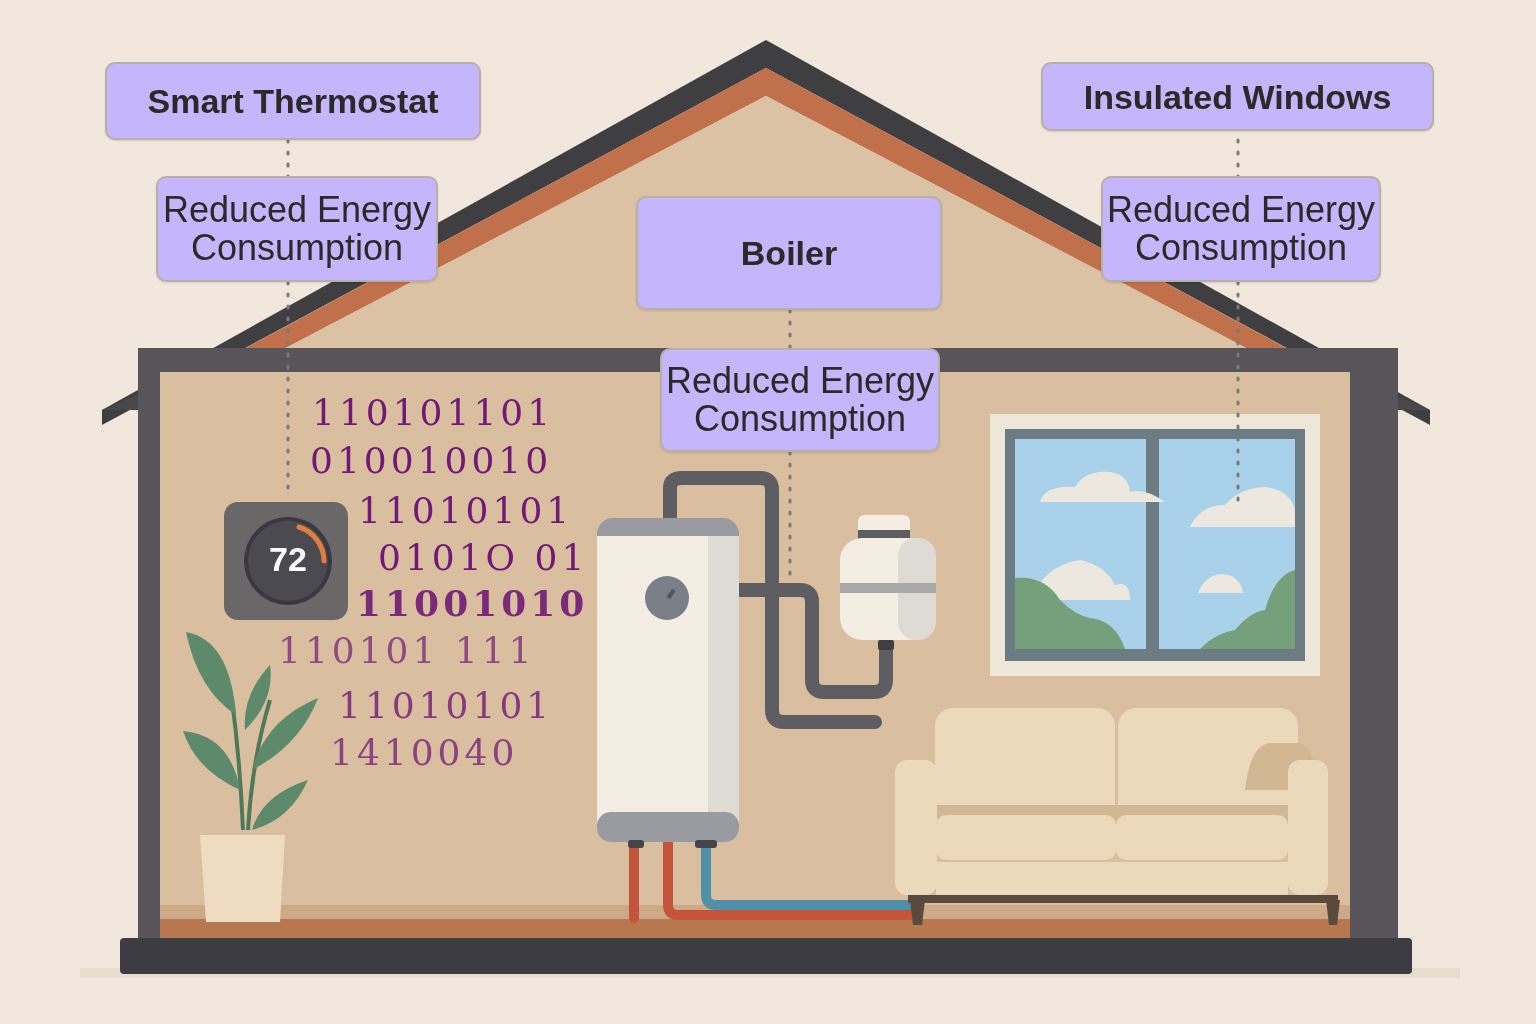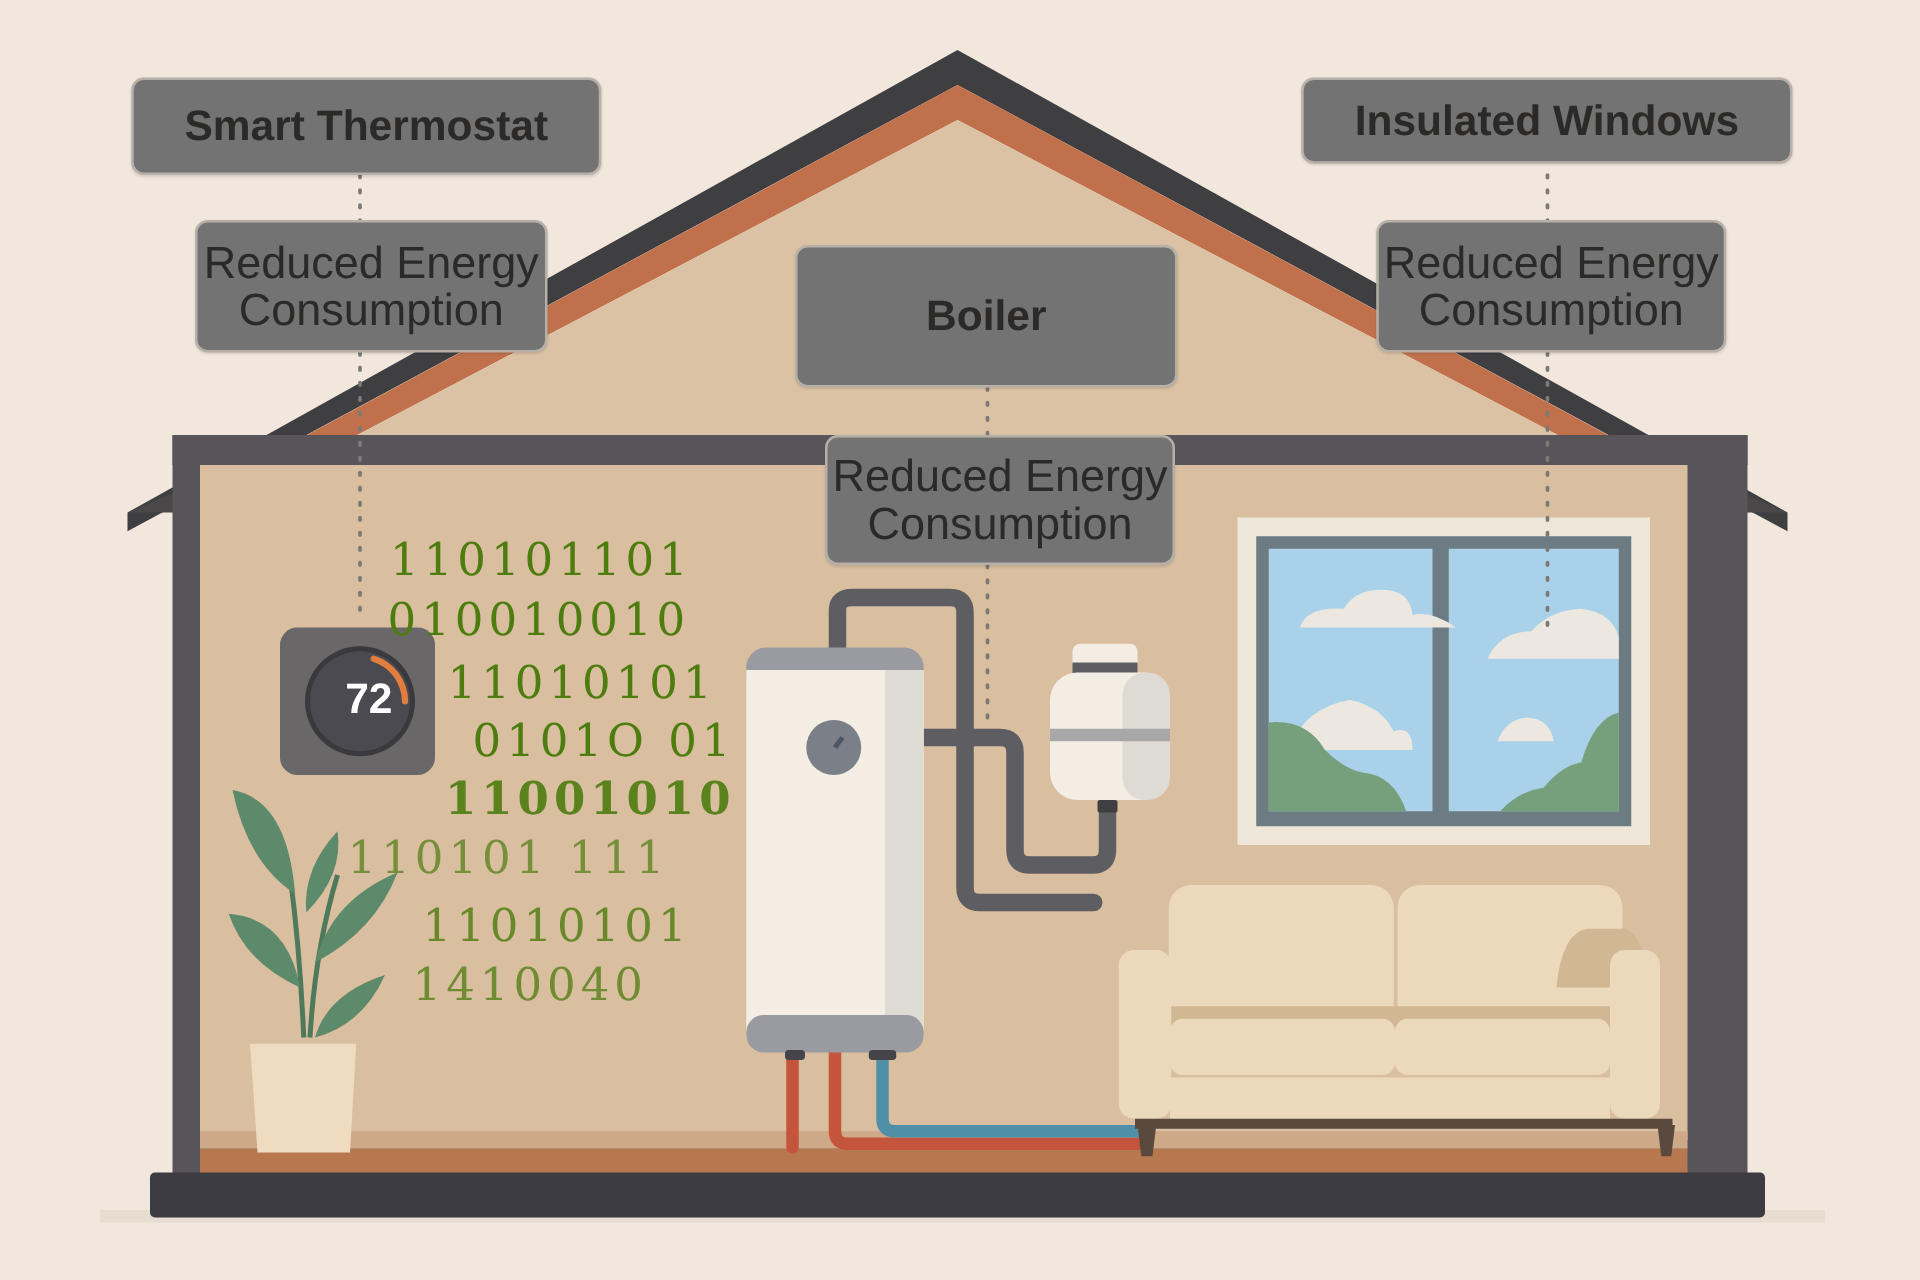--- a/index.html
+++ b/index.html
@@ -1,31 +1,31 @@
 <!DOCTYPE html>
 <html><head>
 <meta charset="utf-8">
 <style>
   html, body { margin:0; padding:0; }
   body { width:1536px; height:1024px; background:#f1e7dc; position:relative; overflow:hidden; font-family:"Liberation Sans", sans-serif; }
   svg.scene { position:absolute; left:0; top:0; }
   .label-box {
     position:absolute; box-sizing:border-box;
-    background:#737373; border:2px solid #b7b0a8; border-radius:10px;
+    background:#c4b5fd; border:2px solid #b7b0a8; border-radius:10px;
     display:flex; flex-direction:column; align-items:center; justify-content:center;
     color:#2b2a28; text-align:center; box-shadow:0 1px 2px rgba(0,0,0,0.12);
   }
   .title-box { font-size:34px; font-weight:bold; line-height:40px; }
   .sub-box { font-size:36px; line-height:38px; }
   .binary {
     position:absolute; font-family:"DejaVu Serif", serif; font-size:36px; letter-spacing:4px;
-    color:#4d7c0f; white-space:nowrap;margin-top:36px;
+    color:#701a75; white-space:nowrap;
   }
   .thermo-value {
-    position:absolute; left:262px; top:540px; width:52px; text-align:right;
+    position:absolute; left:262px; top:540px; width:52px; text-align:center;
     color:#ffffff; font-size:34px; font-weight:bold;
   }
 </style>
 </head>
 <body>
 
 <svg class="scene" width="1536" height="1024" viewBox="0 0 1536 1024">
 
   <rect x="80" y="968" width="1380" height="10" fill="#e6dccf"></rect>
 

